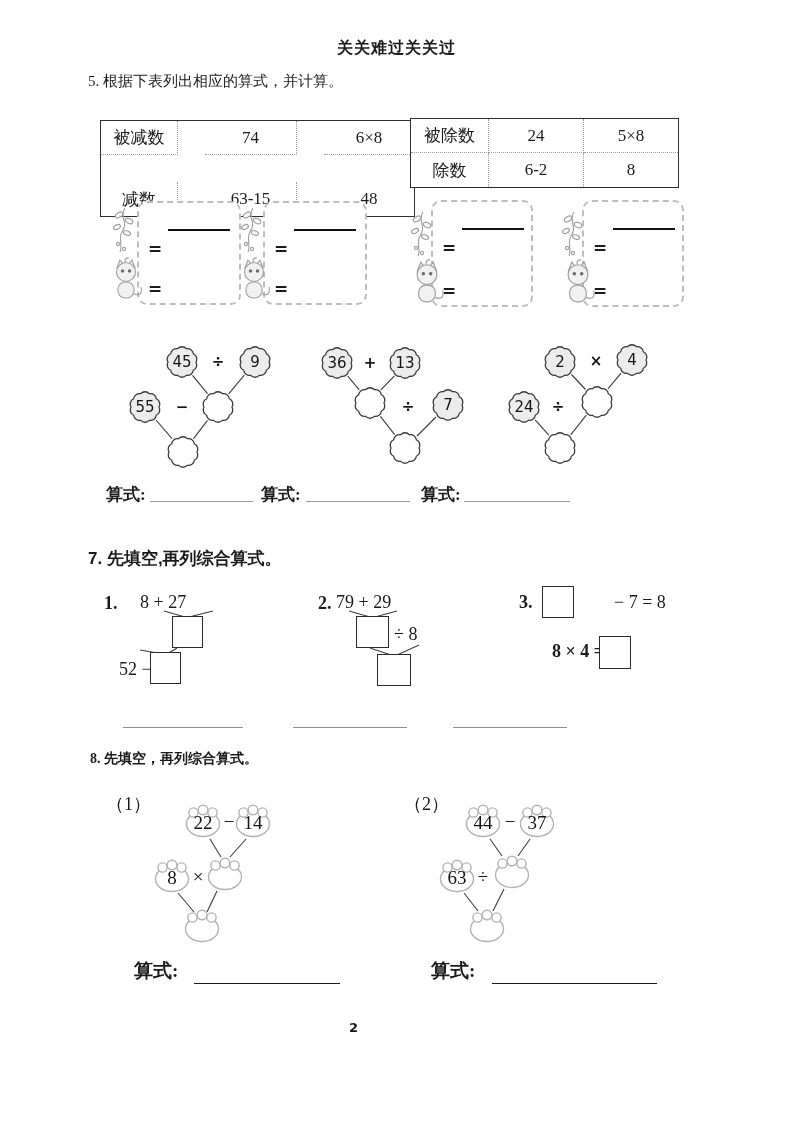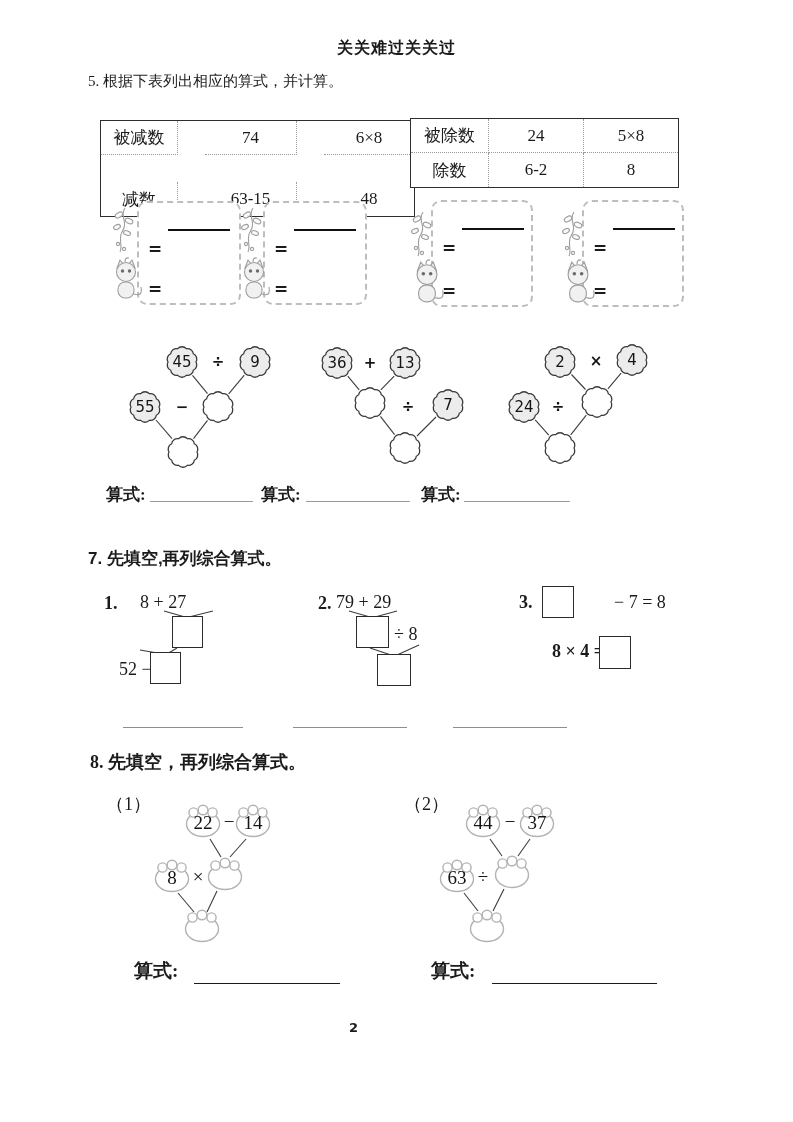--- a/index.html
+++ b/index.html
@@ -2,21 +2,21 @@
 <html><head>
 <meta charset="utf-8">
 <style>
   html,body{margin:0;padding:0;background:#ffffff;}
   #page{position:relative;width:793px;height:1052px;background:#fff;overflow:hidden;
         font-family:"Liberation Serif",serif;color:#1b1b1b;}
   .abs{position:absolute;}
   .hdr-title{font-size:16px;font-weight:bold;letter-spacing:1px;}
   .q-title-serif{font-size:15px;}
   .q-title-bold{font-size:17px;font-weight:bold;font-family:"Liberation Sans",sans-serif;}
-  .q-title-bold-serif{font-size:18px;font-weight:bold;}
+  .q-title-bold-serif{font-size:14px;font-weight:bold;}
   
   .w-table{position:absolute;border:1.6px solid #2e2e2e;display:grid;background:#fff;}
   .w-table .cell{display:flex;align-items:center;justify-content:center;
                  font-size:17px;white-space:nowrap;}
   .cell.br{border-right:1px dotted #9a9a9a;}
   .cell.bb{border-bottom:1px dotted #9a9a9a;}
   
   .card{position:absolute;border:2px dashed #bdbdbd;border-radius:10px;background:#fff;}
   .card-line{position:absolute;left:29px;top:26px;width:62px;border-top:2px solid #111;}
   .card-eq{position:absolute;left:9px;font-size:17px;font-weight:bold;font-family:"DejaVu Sans",sans-serif;}

